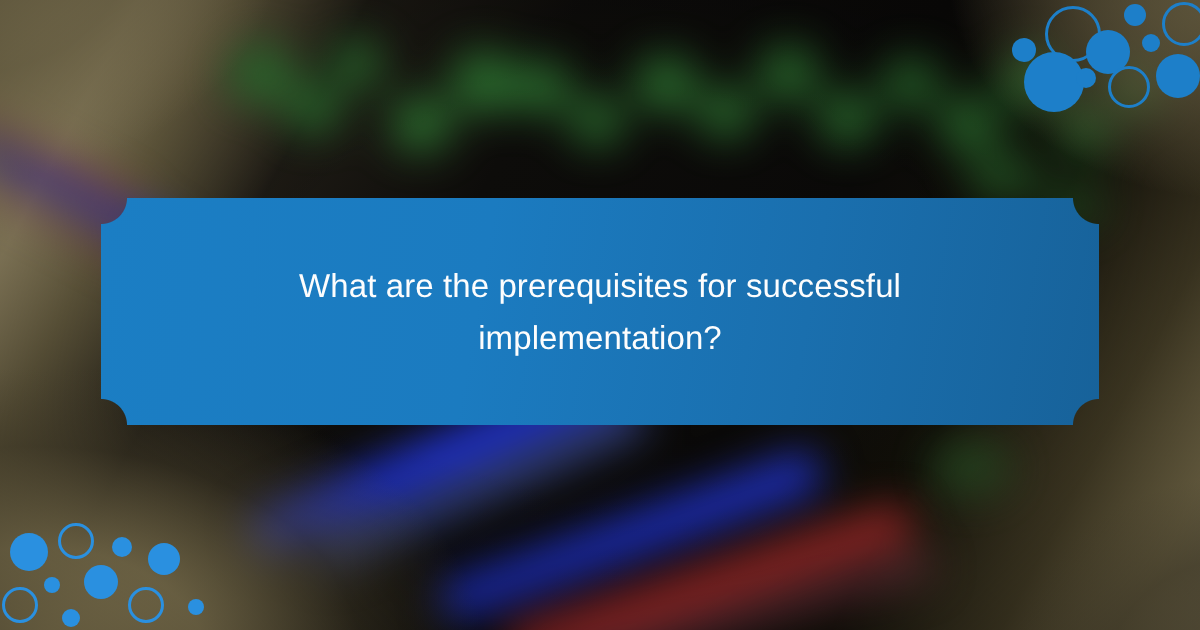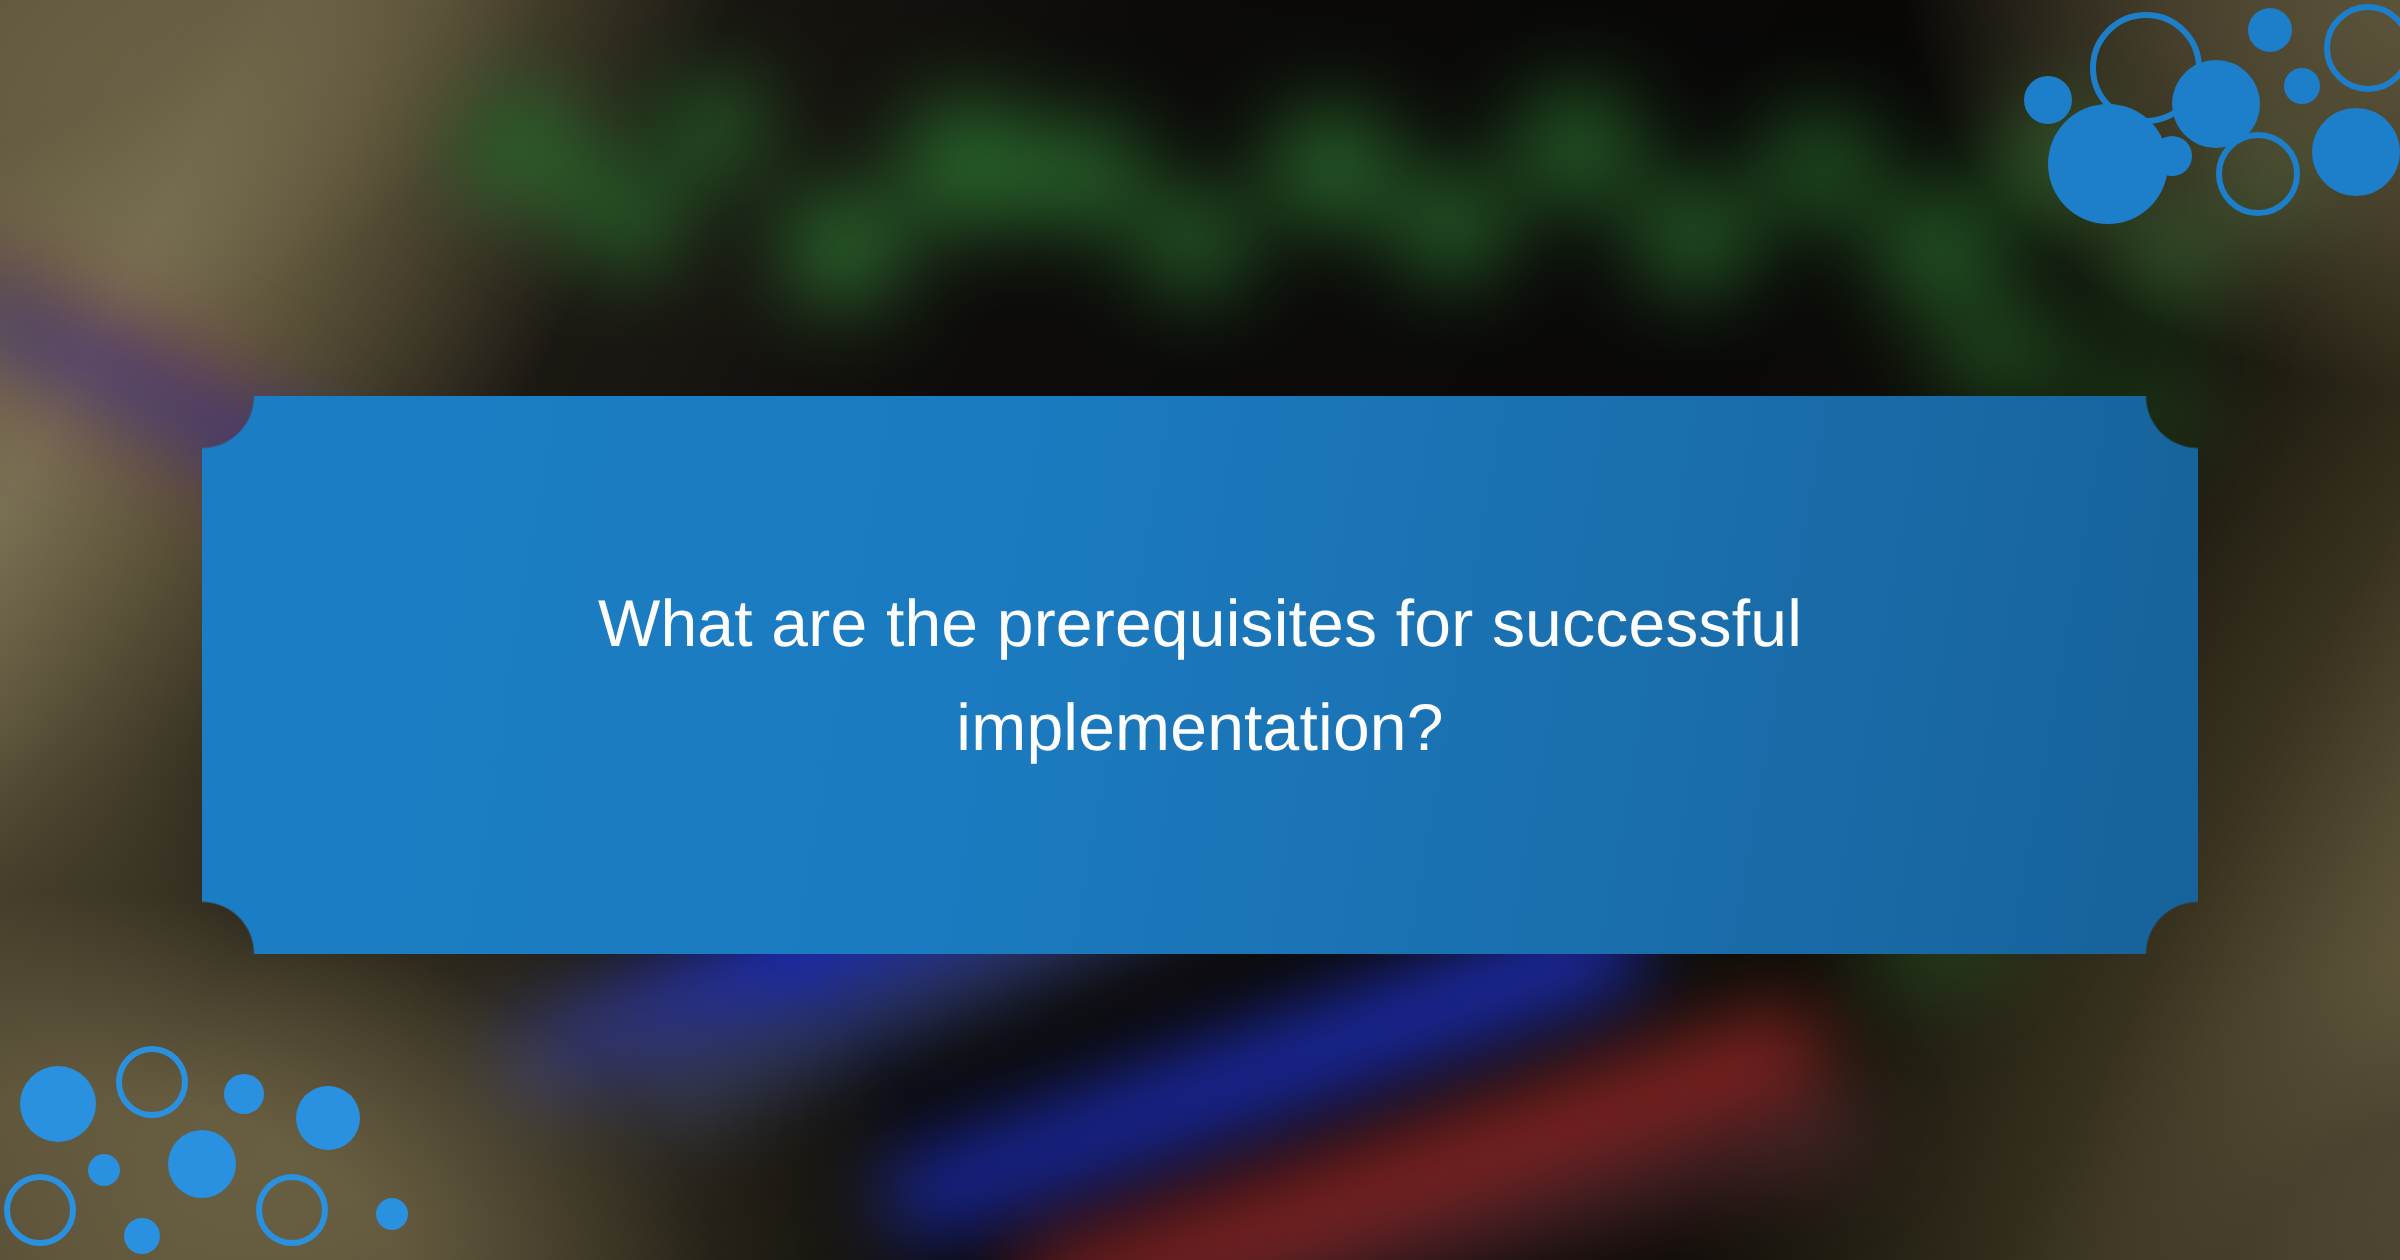--- a/index.html
+++ b/index.html
@@ -98,21 +98,21 @@
 
   #dots-bl i.fill { background:#2a90e0; }
   #dots-bl i.ring { border-color:#2a90e0; }
 
   
   #card-wrap {
     position:absolute;
     left:101px;
     top:198px;
     width:998px;
-    height:279px;
+    height:227px;
   }
 
   #card {
     position:absolute;
     inset:0;
     background:linear-gradient(100deg,#1b7ec4 0%, #1b7bc0 38%, #1a6fae 70%, #17629a 100%);
     -webkit-mask-image:
       radial-gradient(circle 26px at 0 0,     transparent 0 25.5px, #000 26.5px),
       radial-gradient(circle 26px at 100% 0,  transparent 0 25.5px, #000 26.5px),
       radial-gradient(circle 26px at 0 100%,  transparent 0 25.5px, #000 26.5px),

